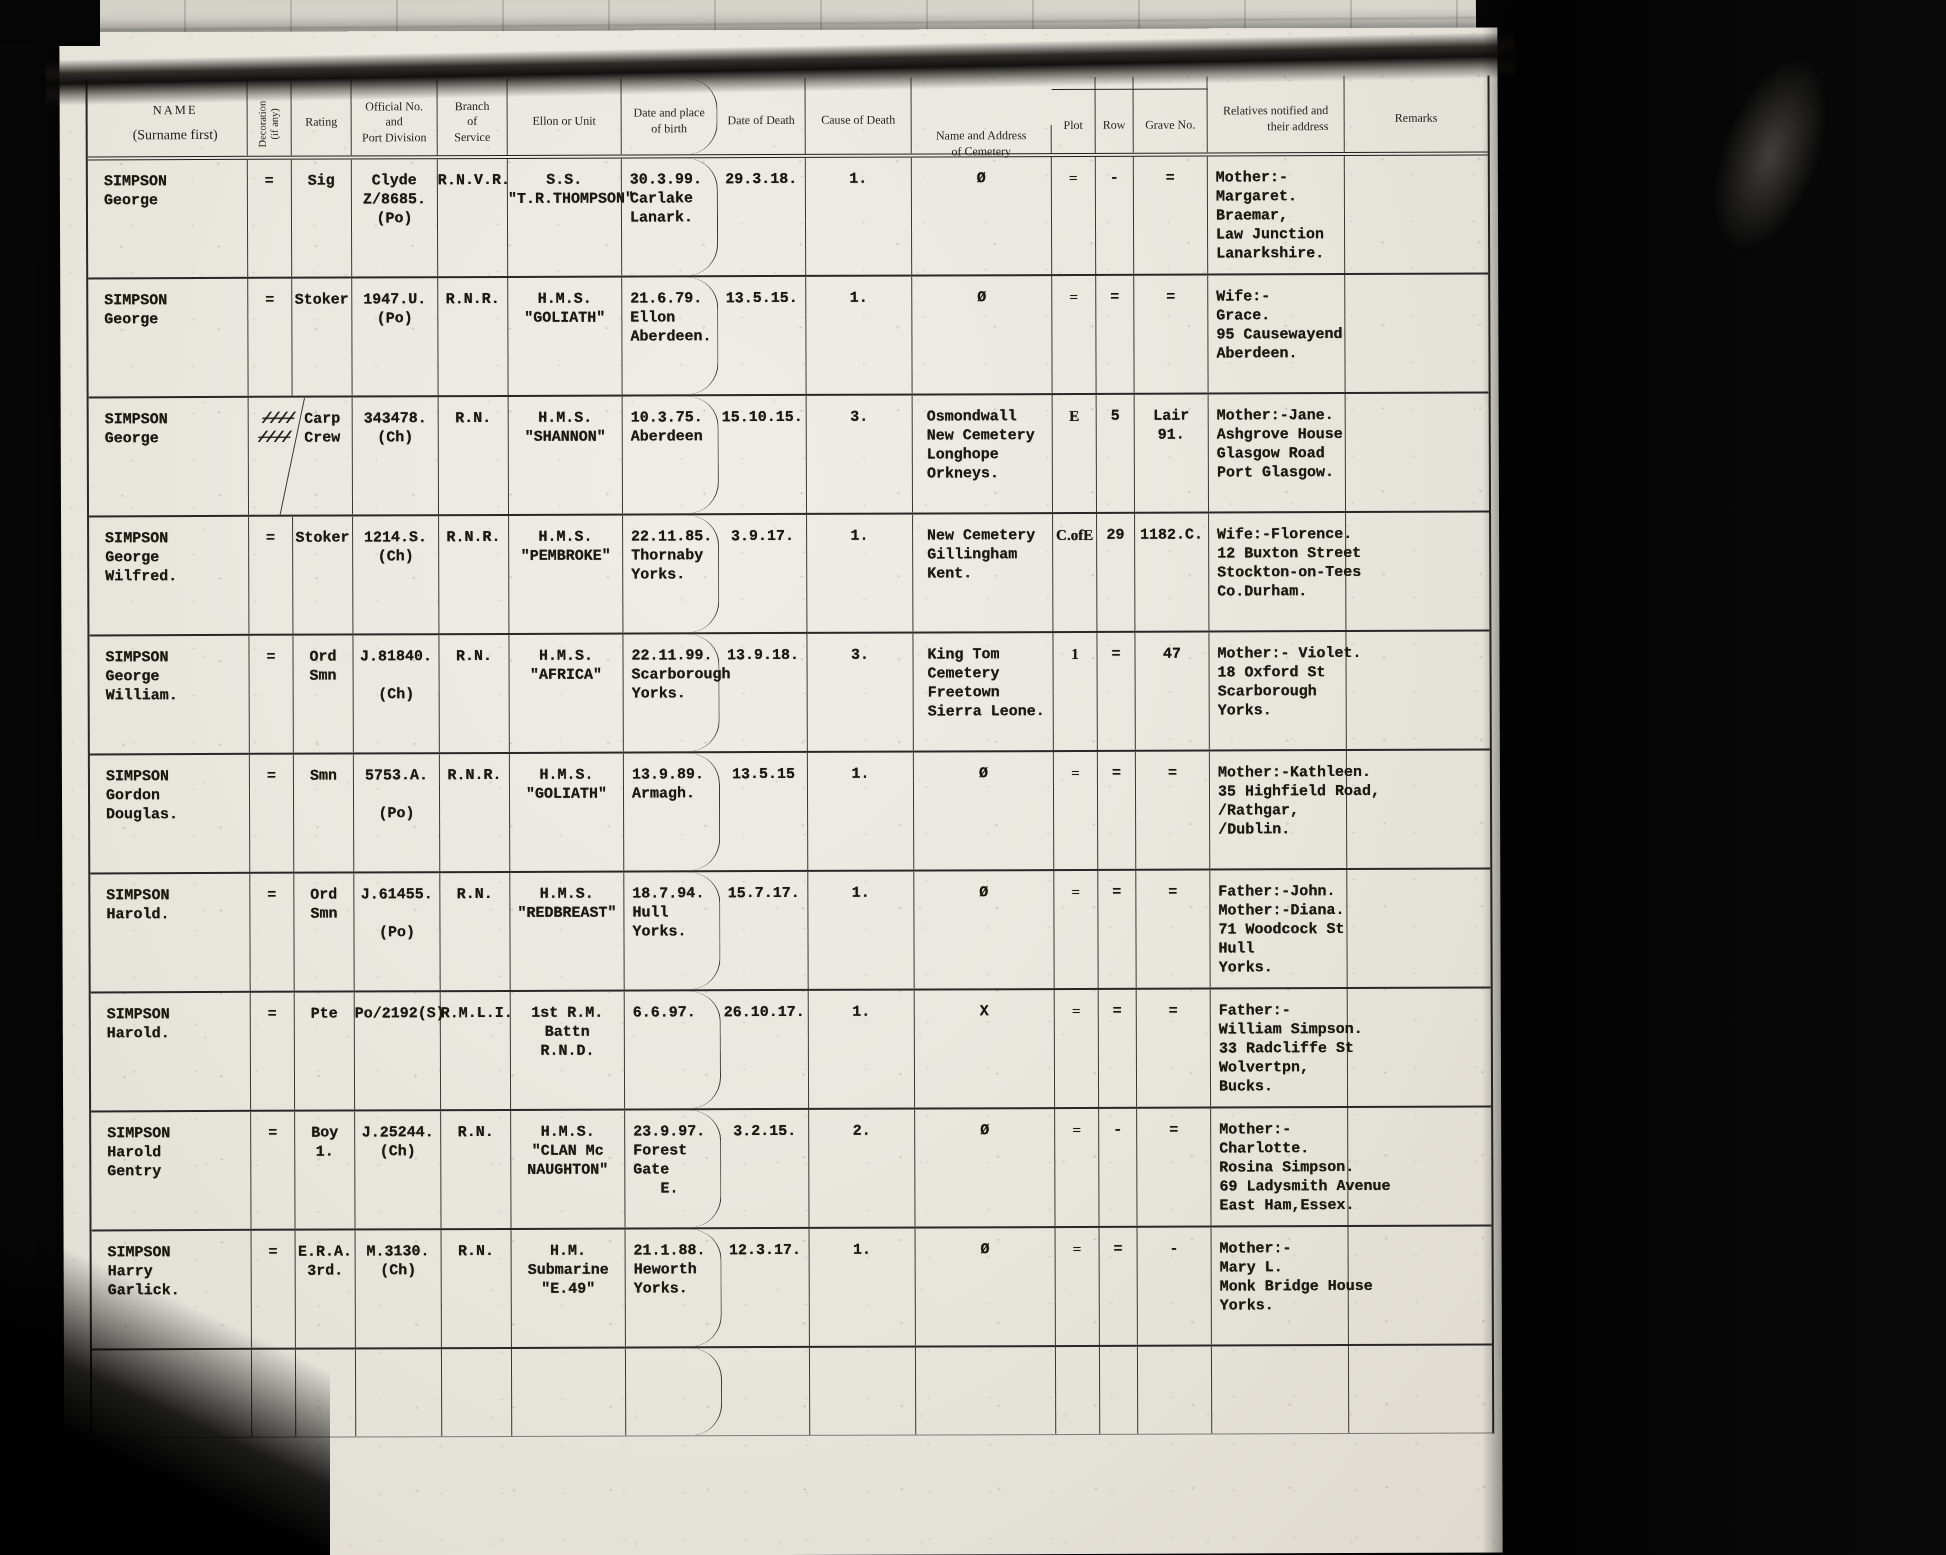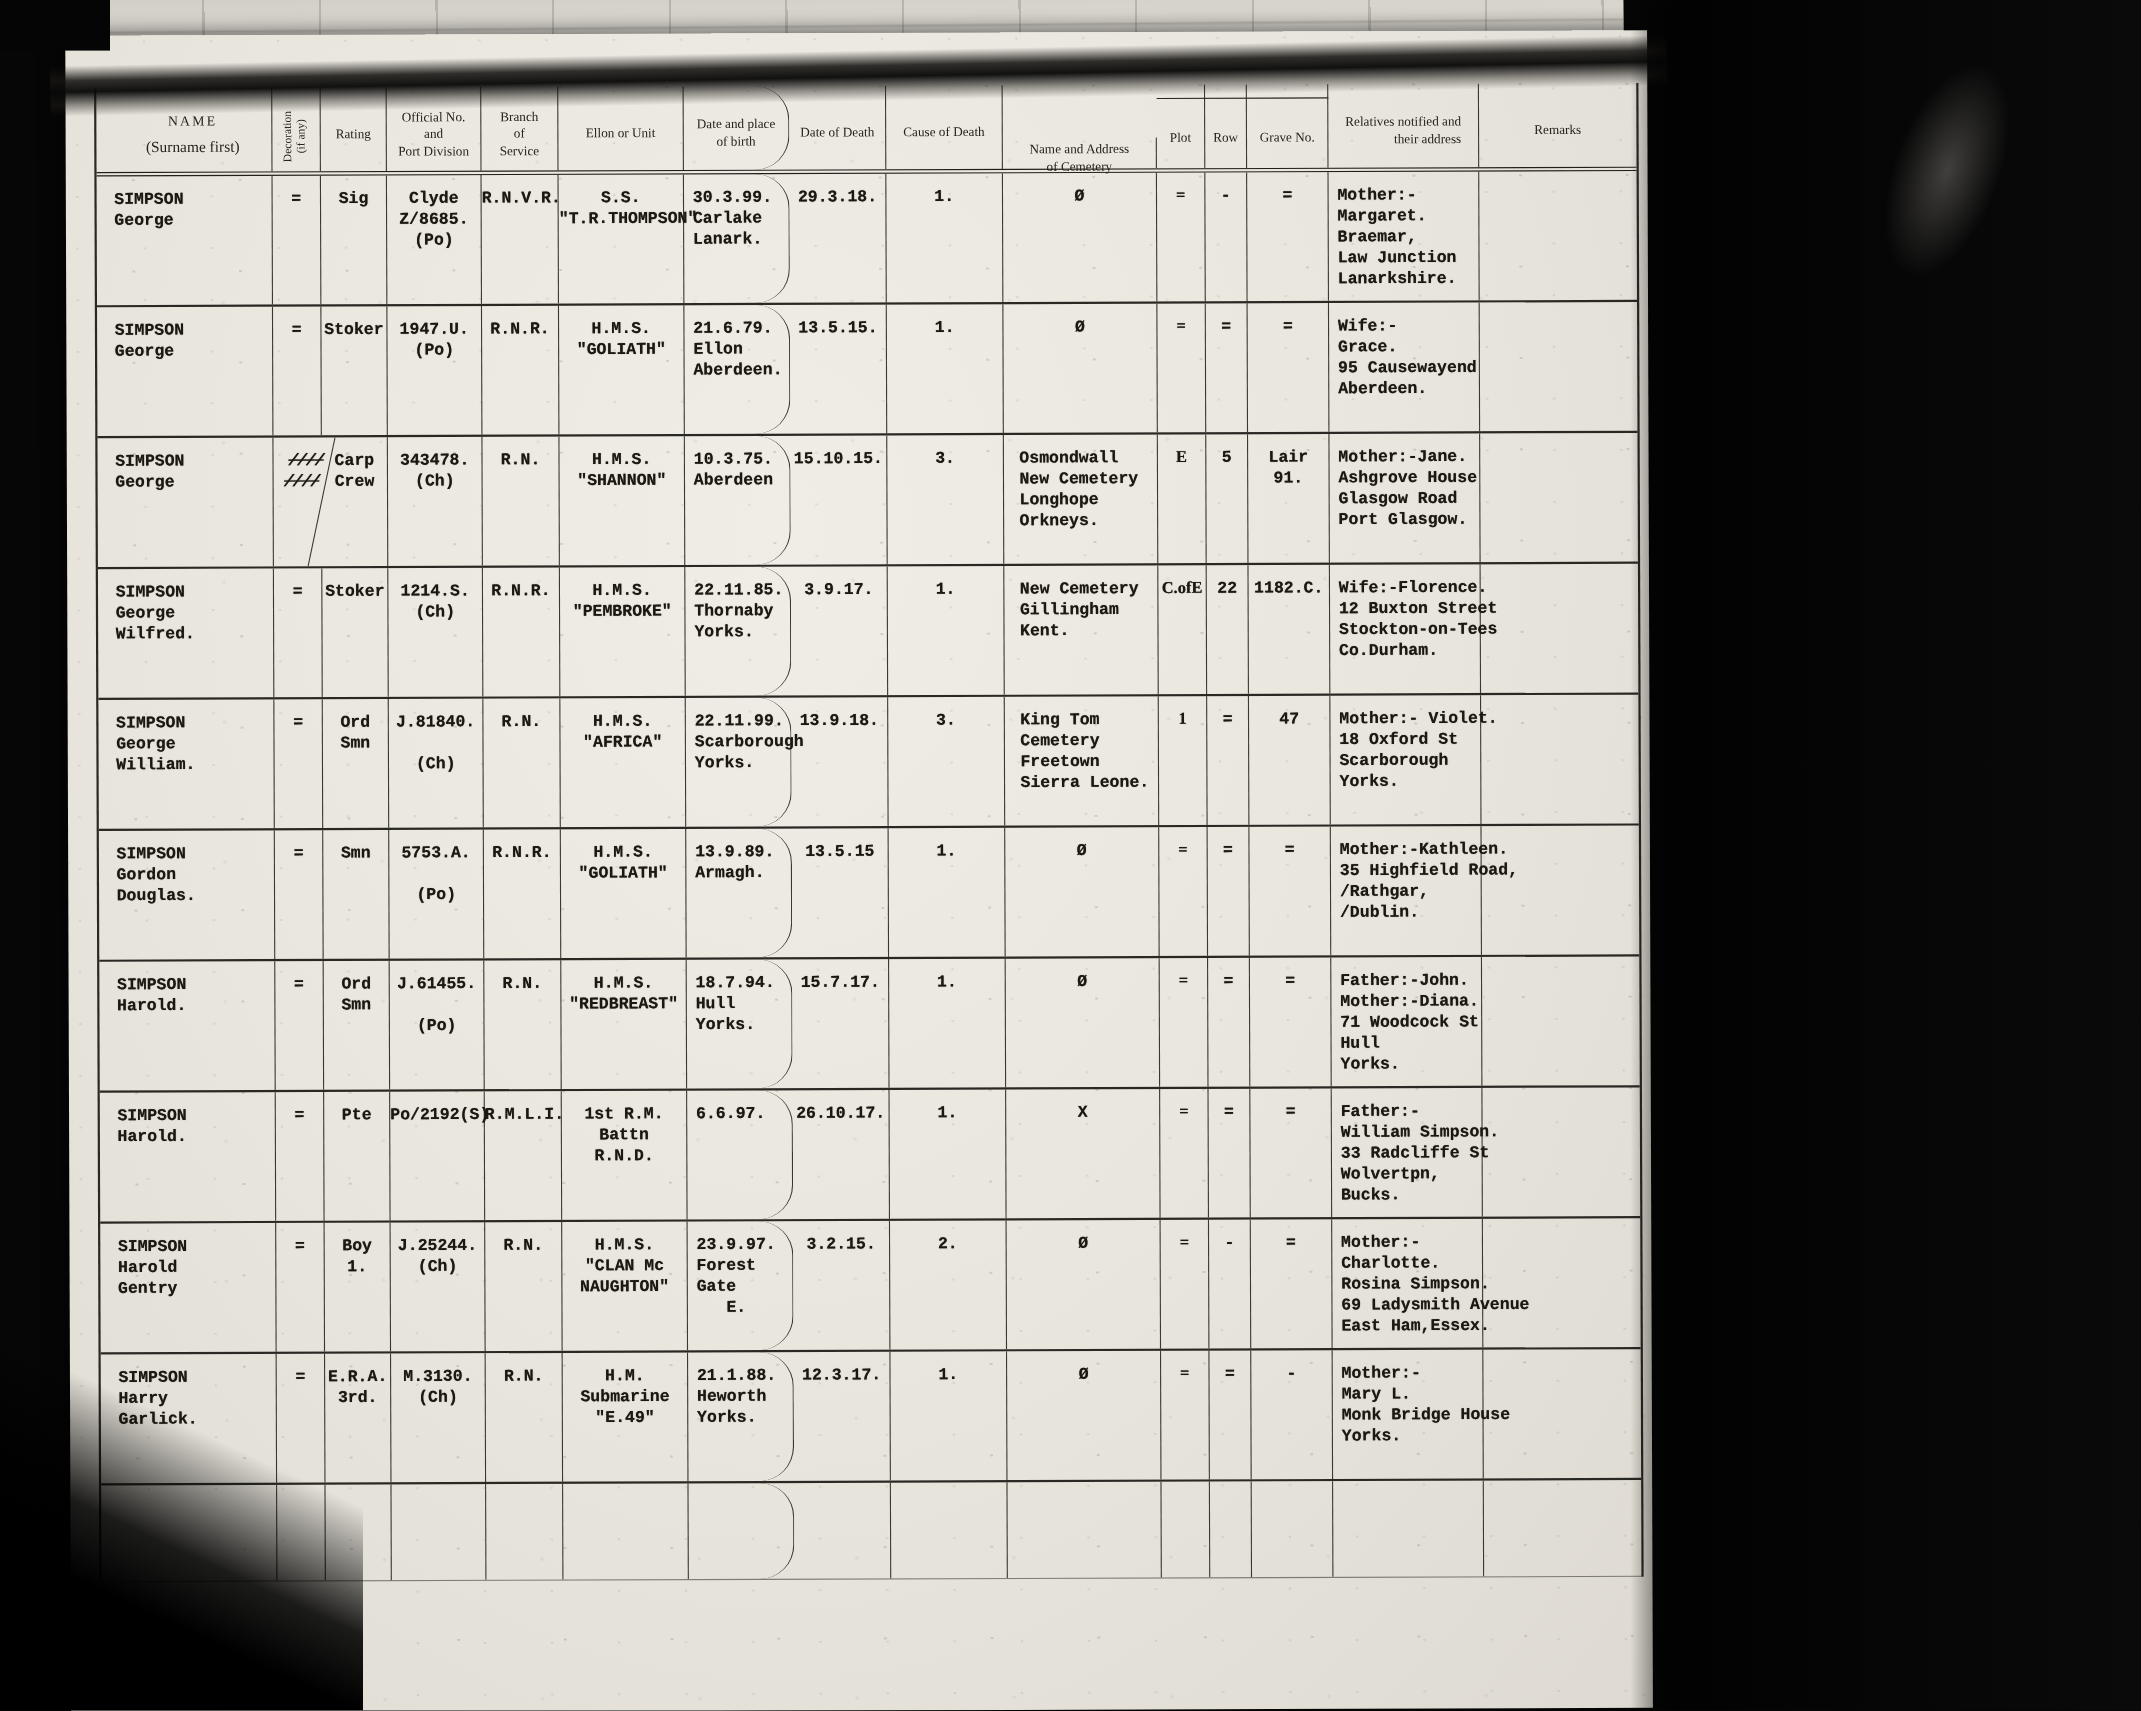--- a/index.html
+++ b/index.html
@@ -302,21 +302,21 @@
 "PEMBROKE"</div>
     <div class="td c-birth">22.11.85.
 Thornaby
 Yorks.</div>
     <div class="td c-death">3.9.17.</div>
     <div class="td c-cause">1.</div>
     <div class="td c-cemetery">New Cemetery
 Gillingham
 Kent.</div>
     <div class="td c-plot">C.ofE</div>
-    <div class="td c-row">22</div>
+    <div class="td c-row">29</div>
     <div class="td c-grave">1182.C.</div>
     <div class="td c-relatives">Wife:-Florence.
 12 Buxton Street
 Stockton-on-Tees
 Co.Durham.</div>
     <div class="td c-remarks"></div>
   </div>
 
   <div class="trow">
     <div class="td c-name">SIMPSON

